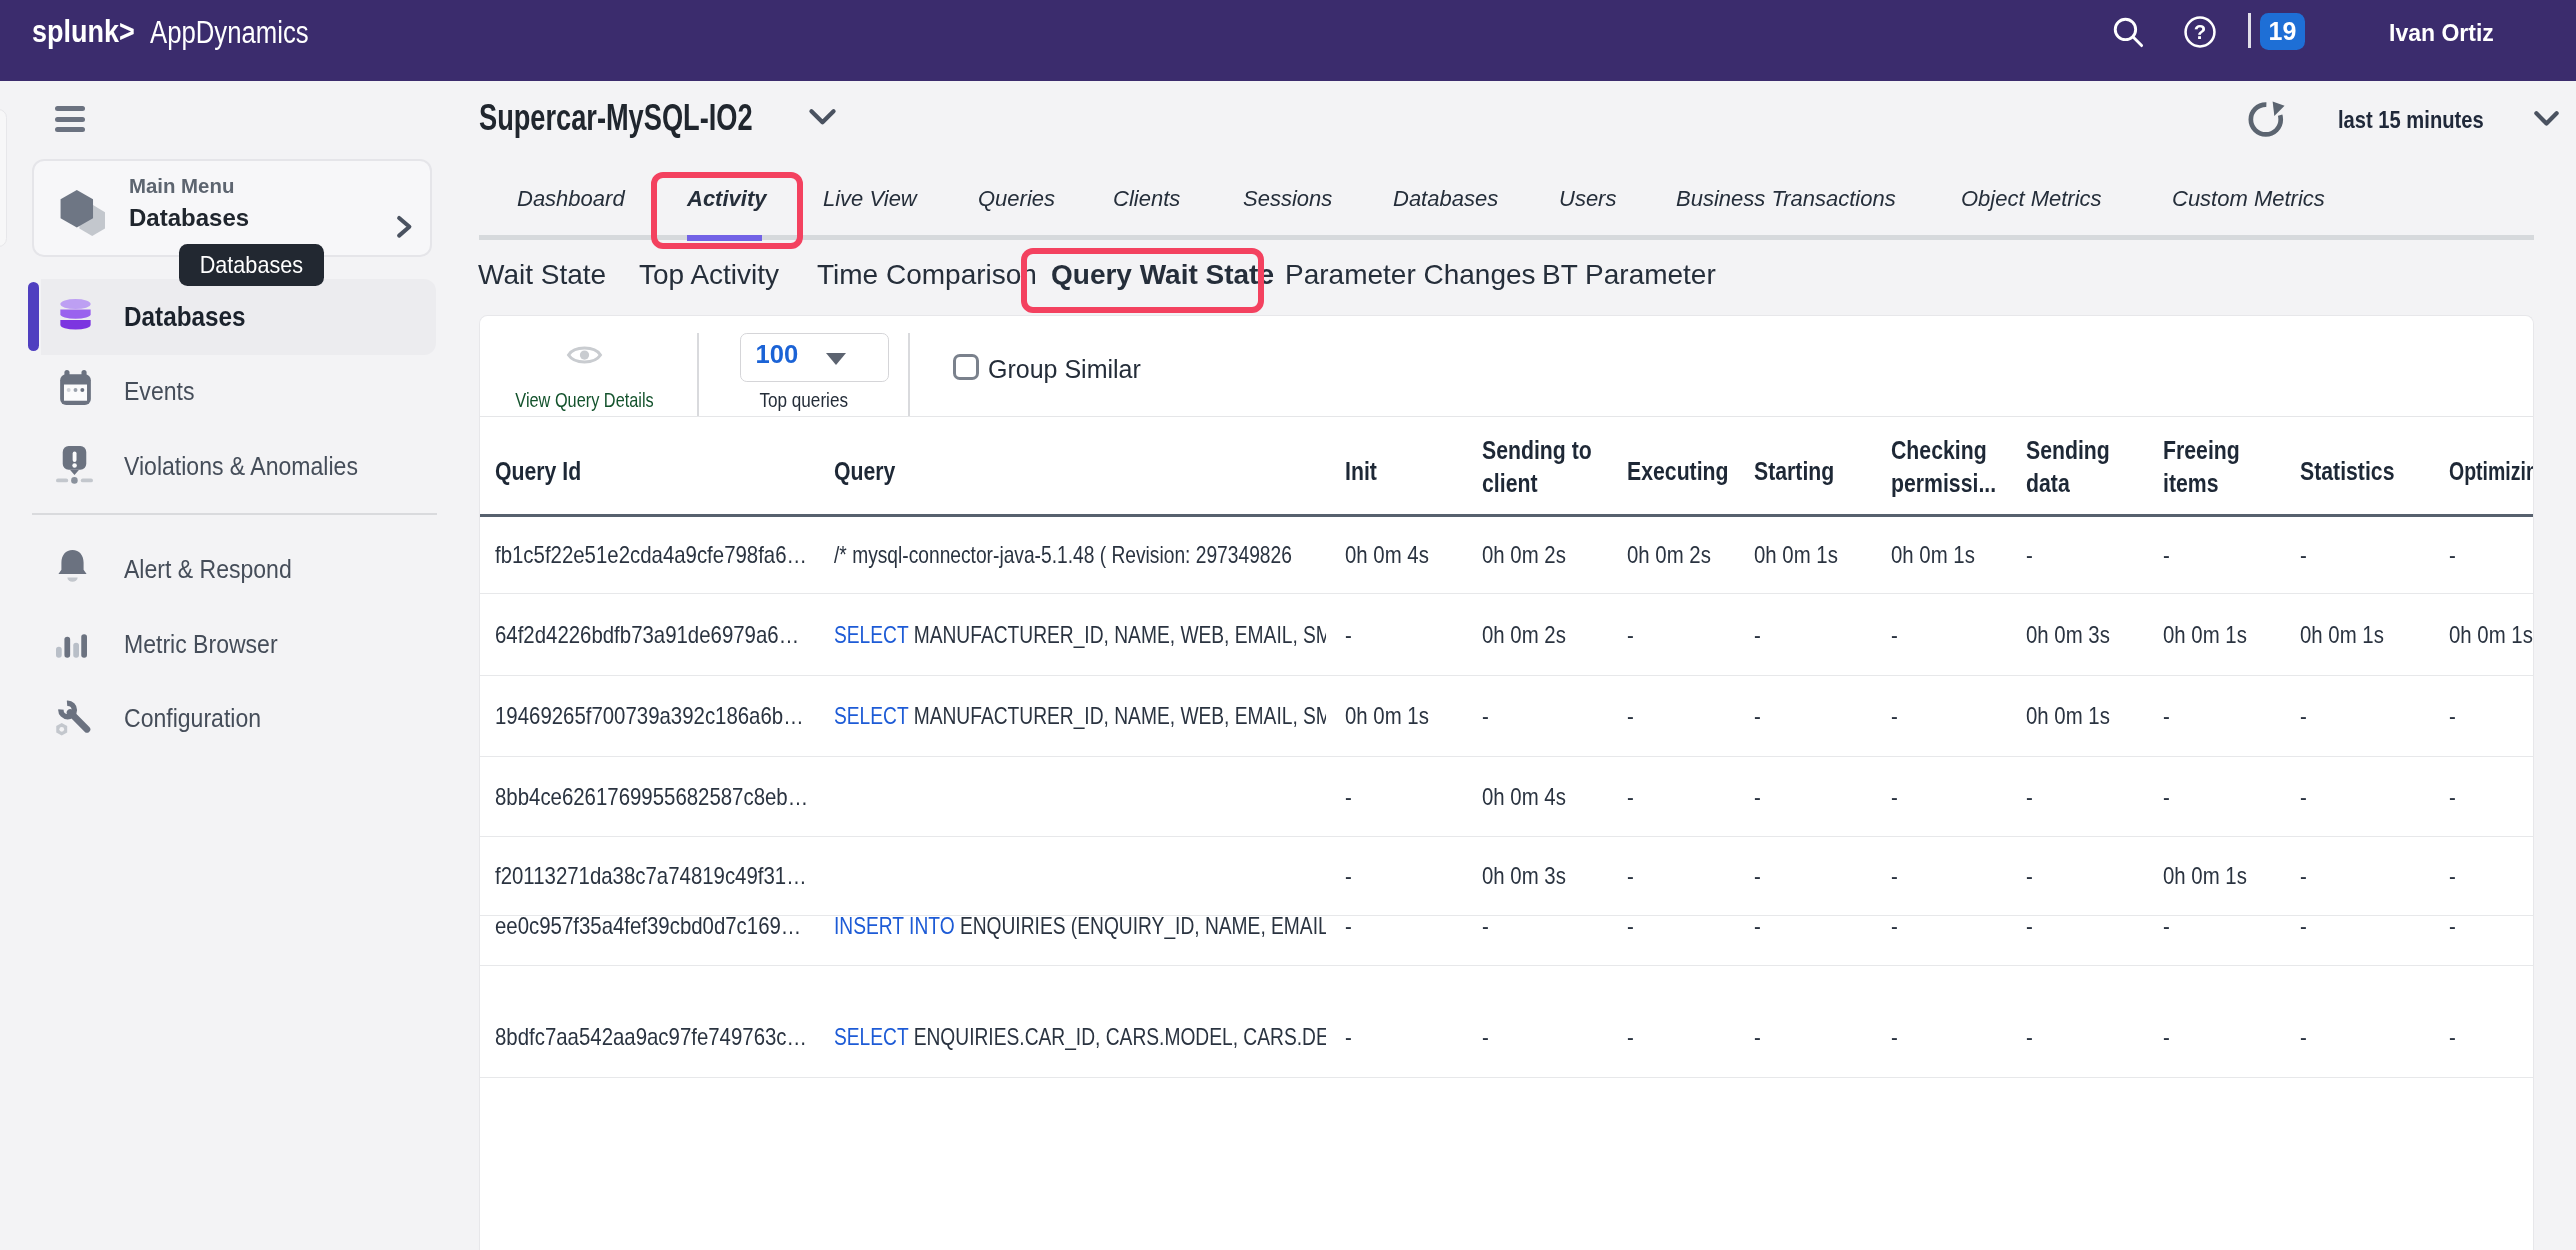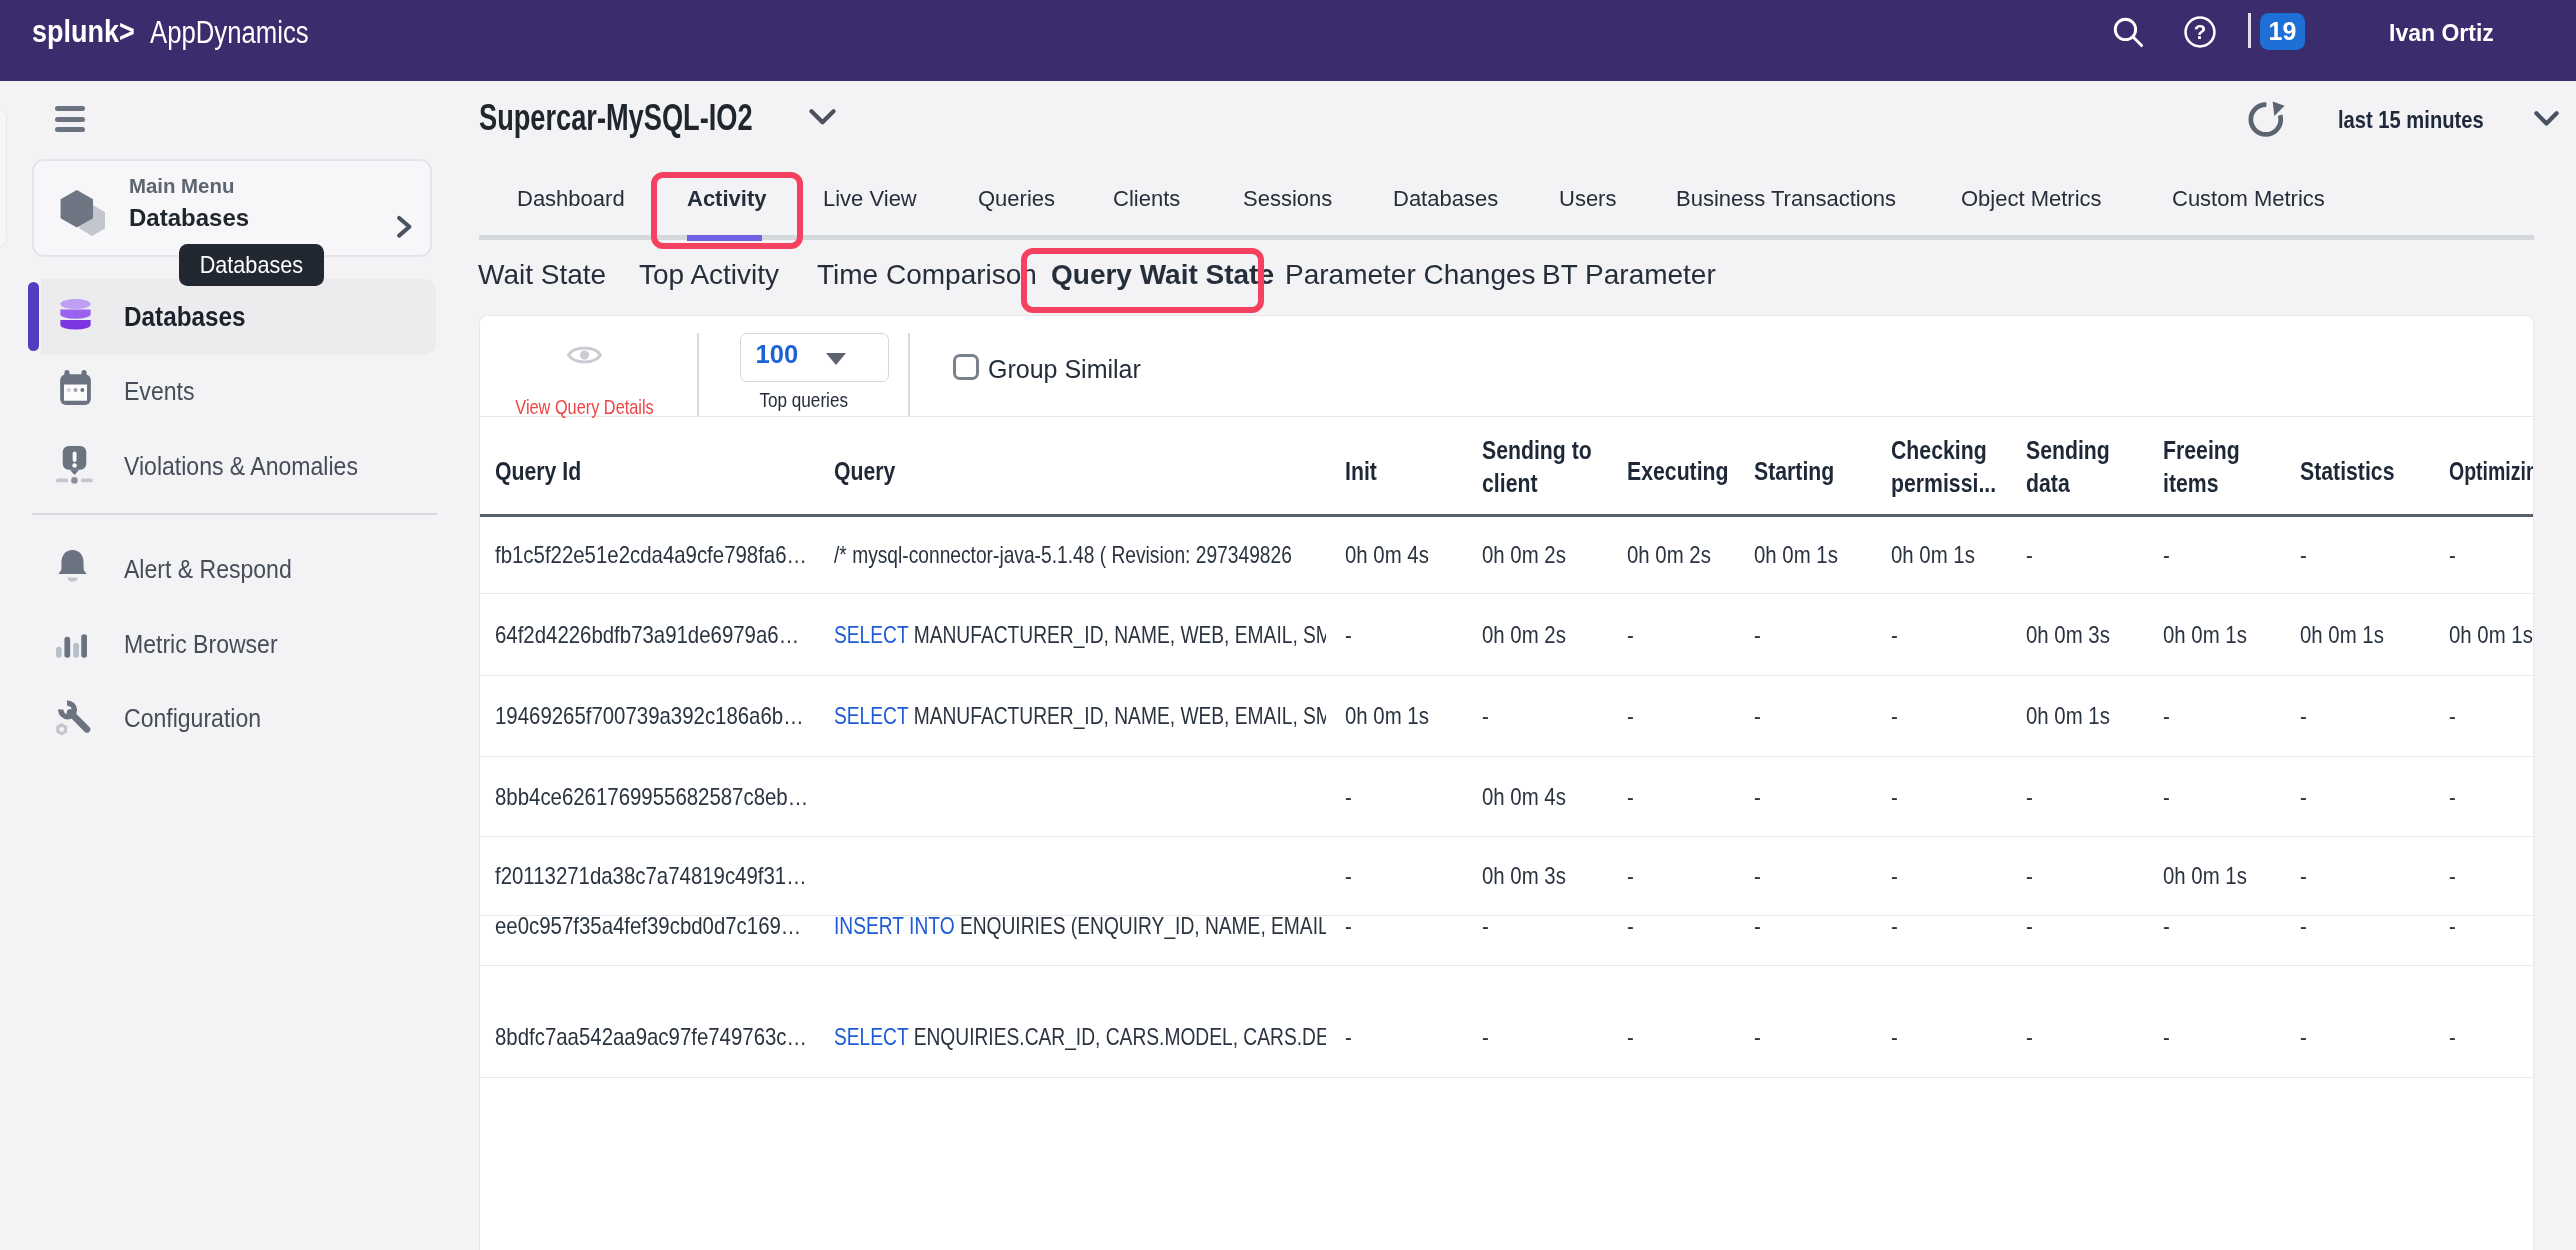--- a/index.html
+++ b/index.html
@@ -29,38 +29,38 @@
   #nav-db { top:279px; left:41px; width:395px; height:76px; background:#ececef; border-radius:0 12px 12px 0; }
   #nav-db .lbl { left:83px; font-weight:bold; color:#1b222c; font-size:27px; }
   #nav-bar { position:absolute; left:28px; top:282px; width:11px; height:69px; background:#4f3fc0; border-radius:6px; }
   #sb-divider { position:absolute; left:31.5px; top:513px; width:405px; height:1.7px; background:#d9dadd; }
 
   
   #title { position:absolute; left:479px; top:97px; font-size:37px; font-weight:bold; color:#20262e; transform:scaleX(.735); transform-origin:left top; white-space:nowrap; }
   #last15 { position:absolute; left:2338px; top:106px; font-size:24px; font-weight:bold; color:#20293a; transform:scaleX(.84); transform-origin:left center; }
 
   
-  .tab { position:absolute; top:186px; font-size:22px; color:#252e3a; white-space:nowrap; }
+  .tab { position:absolute; top:186px; font-size:22px; color:#252e3a; white-space:nowrap;font-style:italic; }
   .tab.act { font-weight:bold; }
   .stab { position:absolute; top:259px; font-size:28px; color:#252e3a; white-space:nowrap; }
   .stab.act { font-weight:bold; }
   #tabline { position:absolute; left:479px; top:235px; width:2055px; height:5.1px; background:#d6d9dc; }
   #tabind { position:absolute; left:687px; top:235px; width:75px; height:6px; background:#7262e6; }
 
   .redbox { position:absolute; border:6.8px solid #f3415f; border-radius:12px; }
   #redbox1 { left:651px; top:172px; width:152px; height:77px; }
   #redbox2 { left:1021px; top:248px; width:243px; height:65px; }
 
   
   #card { position:absolute; left:479px; top:315px; width:2055px; height:935px; background:#fff; border:0.9px solid #e7e7ea; border-radius:8.5px 8.5px 0 0; border-bottom:none; overflow:hidden; }
 
   
   #toolbar { position:absolute; left:0; top:0; width:100%; height:101px; border-bottom:1.7px solid #e5e6e8; }
   .vdiv { position:absolute; top:17px; width:1.7px; height:83px; background:#d9dadd; }
-  #vqd-label { position:absolute; left:15.3px; top:80px; width:179px; text-align:center; font-size:20.4px; color:#ef4444; }
+  #vqd-label { position:absolute; left:15.3px; top:73px; width:179px; text-align:center; font-size:20.4px; color:#14532d; }
   #vqd-label span { display:inline-block; transform:scaleX(.8); white-space:nowrap; }
   #dd100 { position:absolute; left:260px; top:17px; width:149px; height:49px; border:1.7px solid #d5d5d8; border-radius:6.8px; background:#fff; }
   #dd100 .num { position:absolute; left:14.5px; top:6px; font-size:25.6px; font-weight:bold; color:#1b63d6; }
   #dd100 .tri { position:absolute; left:85px; top:19px; width:0; height:0; border-left:10.2px solid transparent; border-right:10.2px solid transparent; border-top:12.8px solid #5c6370; }
   #tq-label { position:absolute; left:239px; top:73px; width:170px; text-align:center; font-size:20.4px; color:#242d39; }
   #tq-label span { display:inline-block; transform:scaleX(.84); white-space:nowrap; }
   #cbx { position:absolute; left:473px; top:38px; width:26.4px; height:26.4px; border:3px solid #7a818c; border-radius:6.8px; background:#fff; }
   #gs-label { position:absolute; left:508px; top:39px; font-size:25px; color:#242d39; }
 
   

